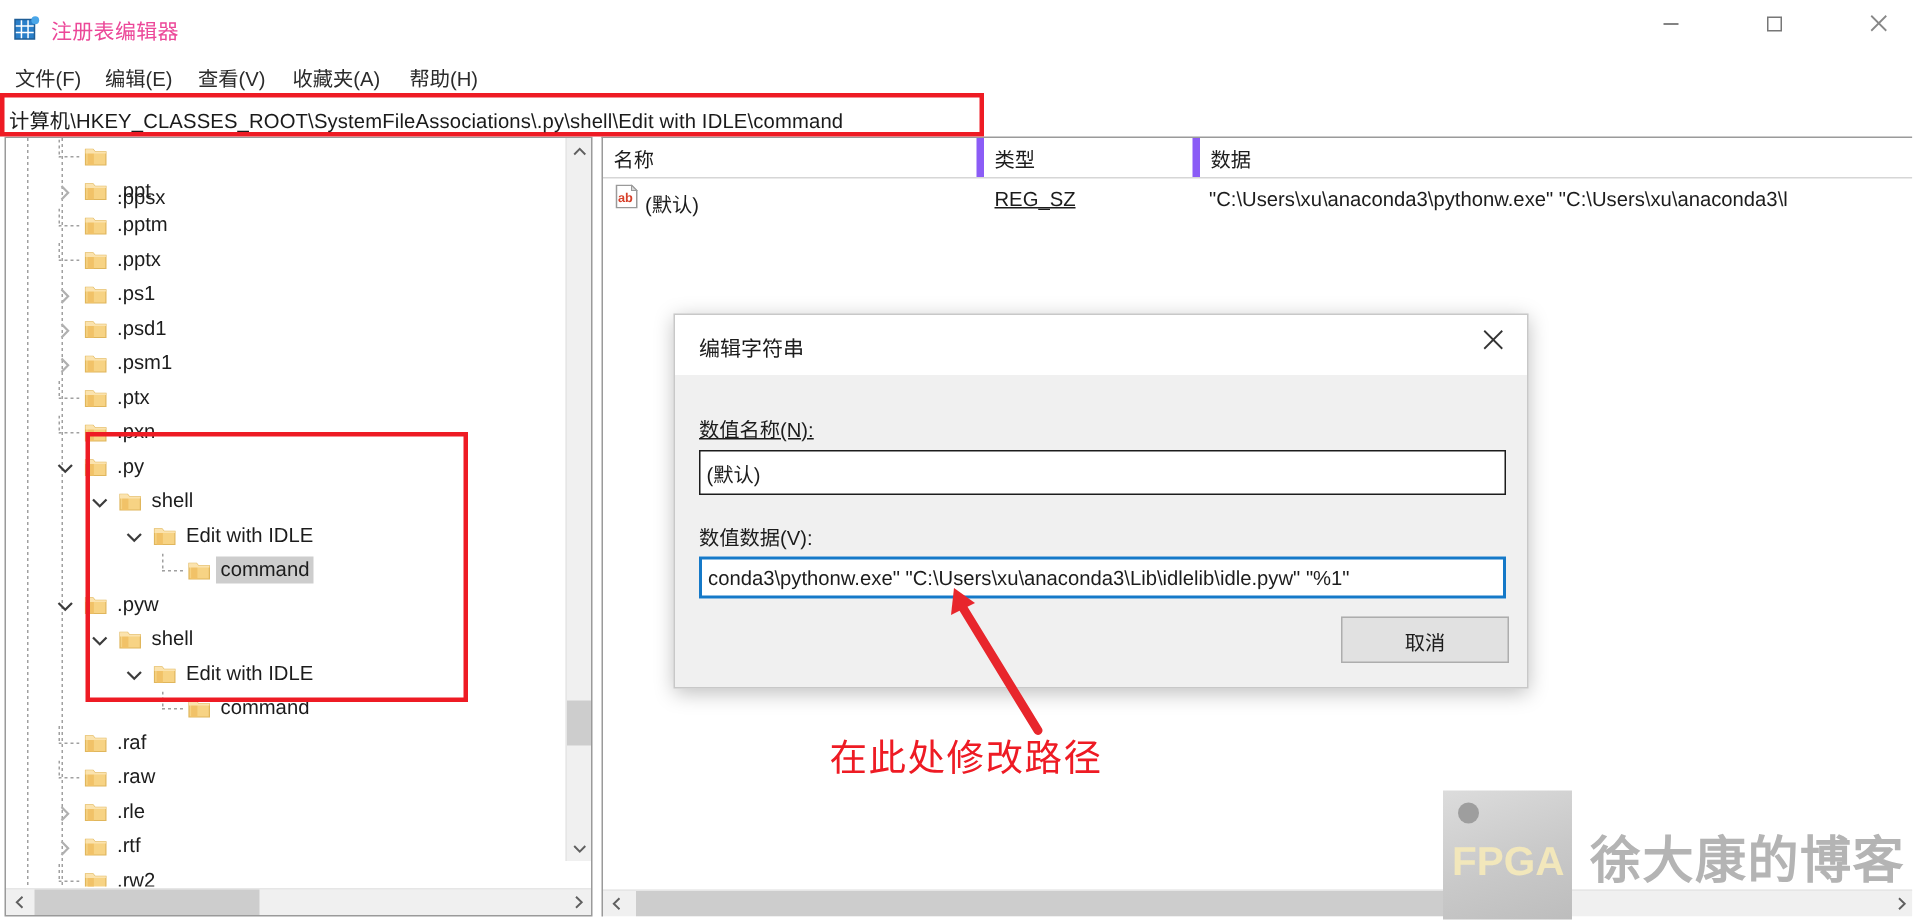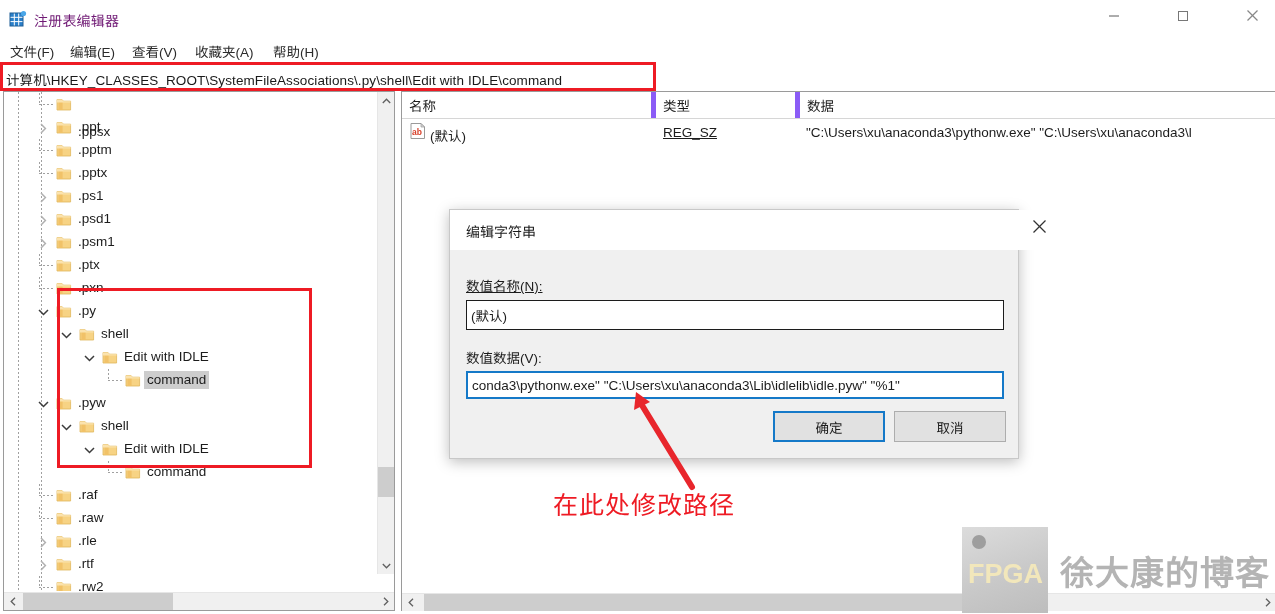--- a/index.html
+++ b/index.html
@@ -33,21 +33,21 @@
   }
   .title-icon {
     position: absolute;
     left: 9px; top: 10px;
     width: 18px; height: 18px;
   }
   .title-text {
     position: absolute;
     left: 34px; top: 10px;
     font-size: 14px;
-    color: #701a75;
+    color: #ec4899;
     letter-spacing: .2px;
     white-space: nowrap;
   }
   .winbtn {
     position: absolute;
     top: 0;
     width: 46px; height: 31px;
     display: flex;
     align-items: center;
     justify-content: center;
@@ -241,21 +241,20 @@
     border: 1px solid #c8c8c8;
     box-sizing: border-box;
     box-shadow: 0 3px 13px rgba(0,0,0,0.26);
     z-index: 20;
   }
   .dlg-title {
     position: absolute;
     left: 0; top: 0;
     width: 568px; height: 40px;
     background: #ffffff;
-    padding-left: 44px;
   }
   .dlg-title-text {
     position: absolute;
     left: 16px; top: 11px;
     font-size: 14px;
     color: #1c1c1c;
     white-space: nowrap;
   }
   .dlg-close {
     position: absolute;
@@ -746,21 +745,20 @@
         </svg>
       </div>
     </div>
 
     <div class="dlg-label" style="left:16px; top:65px;text-decoration:underline;">数值名称(N):</div>
     <input class="dlg-input name" type="text" readonly="" style="left: 16px; top: 90px; width: 538px; height: 30px;" value="(默认)">
 
     <div class="dlg-label" style="left:16px; top:137px;">数值数据(V):</div>
     <input class="dlg-input value" type="text" style="left: 16px; top: 161px; width: 538px; height: 28px;" value="conda3\pythonw.exe&quot; &quot;C:\Users\xu\anaconda3\Lib\idlelib\idle.pyw&quot; &quot;%1&quot;">
 
-    <div class="dlg-btn primary" style="left:323px; top:201px;">确定</div>
     <div class="dlg-btn secondary" style="left:444px; top:201px;">取消</div>
   </div>
 
   <svg class="anno-arrow" viewBox="0 0 130 120">
     <path d="M36,12 L34,30 L50,22 Z" fill="#e8262c"></path>
     <line x1="40" y1="22" x2="92" y2="107" stroke="#e8262c" stroke-width="6" stroke-linecap="round"></line>
   </svg>
   <div class="anno-text" style="left:553px; top:485px;">在此处修改路径</div>
 
   <div class="watermark">

